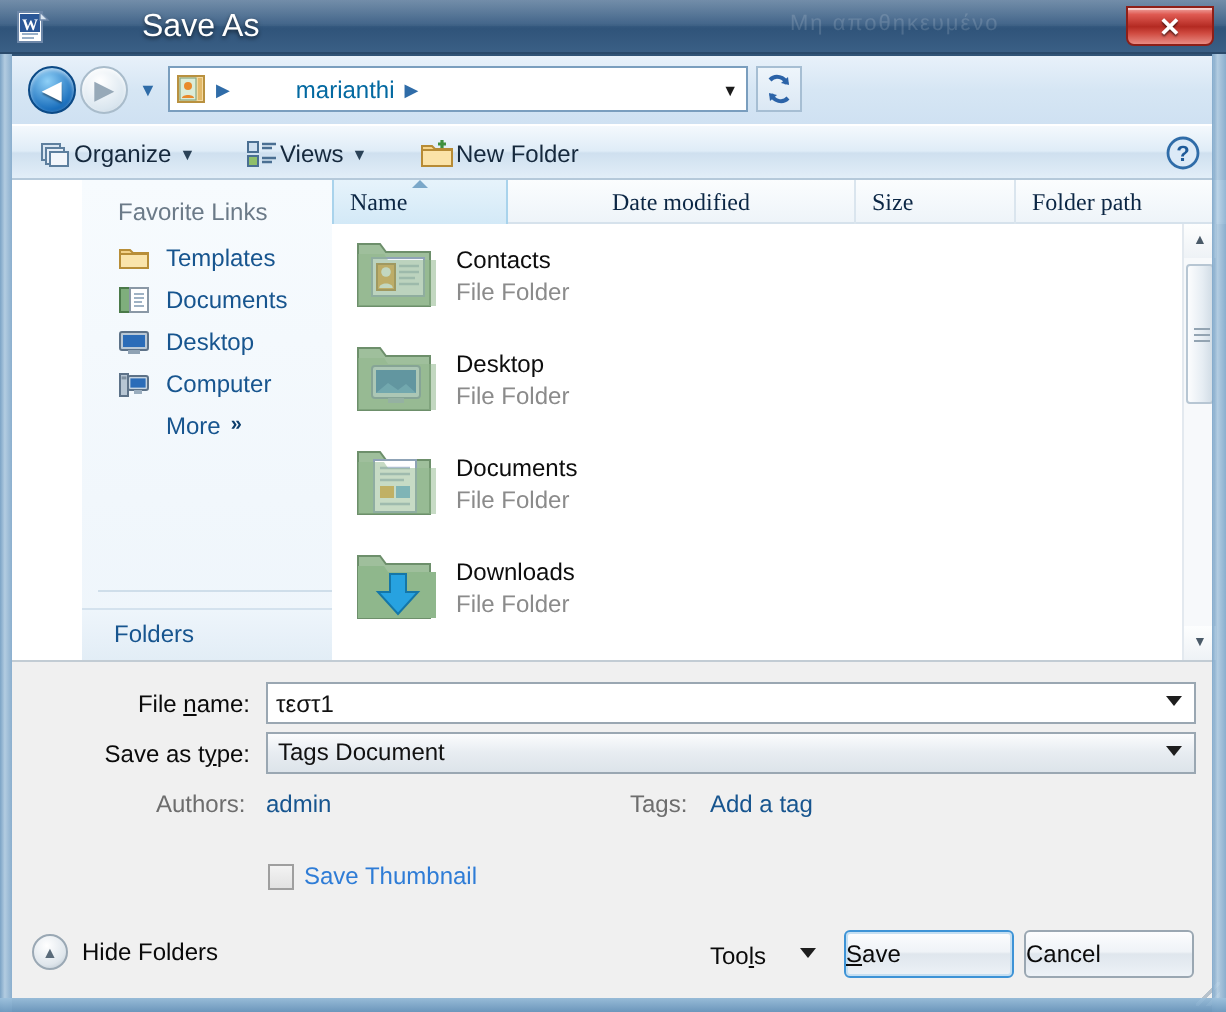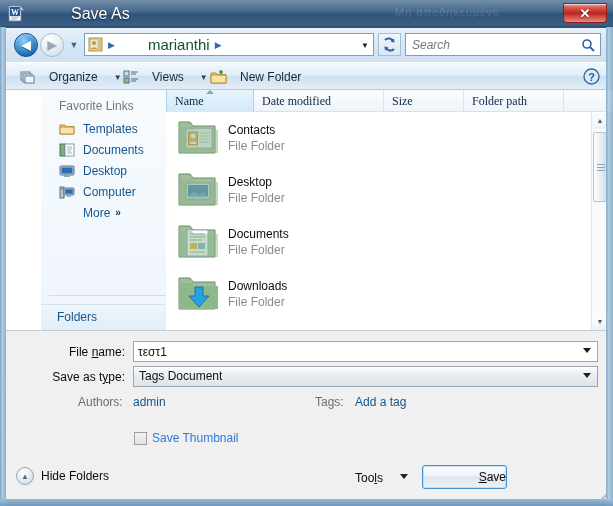--- a/index.html
+++ b/index.html
@@ -111,21 +111,21 @@
     background:#ffffff; border:1px solid #7a9ebe;
     display:flex; align-items:center;
   }
   #crumb-icon {
     width:15px; height:15px; margin-left:3px; flex:0 0 auto;
   }
   .crumb-sep {
     color:#2f6ca8; font-size:9px; margin:0 5px; flex:0 0 auto;
   }
   .crumb-text {
-    color:#14532d; font-size:15px; flex:0 0 auto;
+    color:#0369a1; font-size:12px; flex:0 0 auto;
     cursor:pointer;
     padding-left:28px;
   }
   #addr-drop {
     position:absolute; right:4px; top:7px;
     color:#1b1b1b; font-size:8px; cursor:pointer;
   }
   #refresh-btn {
     position:absolute; left:372px; top:5px; width:23px; height:23px;
     background: linear-gradient(180deg,#eef5fb,#dbe8f4);
@@ -148,21 +148,21 @@
 
   
   #toolbar {
     position:absolute; left:6px; top:62px; width:601px; height:28px;
     background: linear-gradient(180deg,#f4f9fd 0%, #dfecf7 48%, #cfe0ef 52%, #e2eef8 100%);
     border-top:1px solid #ffffff;
     border-bottom:1px solid #b5c9da;
   }
   .tb-item {
     position:absolute; top:4px; height:20px;
-    display:flex; align-items:center; gap:13px;
+    display:flex; align-items:center; gap:1px;
     padding:0 4px; cursor:pointer;
     font-size:12px; color:#15283c;justify-content:space-between;
   }
   .tb-caret { font-size:8px; color:#2b4257; margin-left:3px; }
   #help-btn {
     position:absolute; right:7px; top:5px; width:17px; height:17px;
     cursor:pointer;
   }
 
   
@@ -375,23 +375,22 @@
     border-right:4px solid transparent;
     border-top:5px solid #1e1e1e;
     cursor:pointer;
   }
 
   .dlg-btn {
     position:absolute; top:465px; width:85px; height:24px;
     background: linear-gradient(180deg,#fcfdfe 0%, #eff3f7 45%, #dfe6ed 50%, #edf2f7 100%);
     border:1px solid #9aa7b2; border-radius:3px;
     font-family:"Liberation Sans", sans-serif; font-size:12px; color:#0a0a0a;
-    display:flex; align-items:center; justify-content:flex-end;
-    cursor:pointer;
-    padding-left:11px;
+    display:flex; align-items:center; justify-content:flex-start;
+    cursor:pointer;
   }
   #save-btn {
     left:422px;
     border:1px solid #3d93d6;
     box-shadow: 0 0 0 1px #c5dff2 inset;
   }
   #cancel-btn { left:512px; }
   .dlg-btn u { text-decoration: underline; }
 
   #resize-grip {
@@ -451,27 +450,20 @@
 
     <div id="refresh-btn">
       <svg width="21" height="21" viewBox="0 0 21 21">
         <path d="M6 6a5 5 0 0 1 8.4 2" stroke="#2b63a8" stroke-width="2" fill="none"></path>
         <path d="M15 4.5l.5 4-4-1z" fill="#2b63a8"></path>
         <path d="M15 15a5 5 0 0 1-8.4-2" stroke="#2b63a8" stroke-width="2" fill="none"></path>
         <path d="M6 16.5l-.5-4 4 1z" fill="#2b63a8"></path>
       </svg>
     </div>
 
-    <div id="searchbox">
-      <input id="search-input" type="text" placeholder="Search" style="">
-      <svg id="search-icon" viewBox="0 0 14 14">
-        <circle cx="6" cy="6" r="4" fill="none" stroke="#2b63a8" stroke-width="1.6"></circle>
-        <path d="M9 9l4 4" stroke="#2b63a8" stroke-width="1.8"></path>
-      </svg>
-    </div>
   </div>
 
   <div id="toolbar">
     <div class="tb-item" style="left:10px;">
       <svg width="16" height="16" viewBox="0 0 16 16">
         <rect x="1" y="3" width="9" height="8" fill="#d9e6f2" stroke="#5d7f9e"></rect>
         <rect x="3" y="5" width="9" height="8" fill="#e6eef7" stroke="#5d7f9e"></rect>
         <rect x="5" y="7" width="9" height="7" fill="#f2f6fb" stroke="#5d7f9e"></rect>
       </svg>
       <span>Organize</span>
@@ -563,21 +555,21 @@
       </div>
     </div>
 
     <div id="filelist">
 
       <div id="col-header">
         <div class="col sorted" style="width:88px;">
           <div class="sort-arrow"></div>
           <span>Name</span>
         </div>
-        <div class="col" style="width:130px;">
+        <div class="col" style="width:130px;margin-left:44px;">
           <span>Date modified</span>
         </div>
         <div class="col" style="width:80px;">
           <span>Size</span>
         </div>
         <div class="col" style="width:100px;">
           <span>Folder path</span>
         </div>
         <div class="col" style="width:43px;"></div>
       </div>
@@ -693,19 +685,20 @@
   <div id="tools-btn">
     <span>Too</span>
       <u>l</u>
       <span>s</span>
   </div>
   <div id="tools-caret"></div>
 
   <div id="save-btn" class="dlg-btn">
     <span><span></span><u>S</u><span>ave</span></span>
   </div>
+  <div id="cancel-btn" class="dlg-btn">Cancel</div>
 
   <div id="resize-grip"></div>
 
   <div id="glass-left"></div>
   <div id="glass-right"></div>
   <div id="glass-bottom"></div>
 </div>
 
 </body></html>

